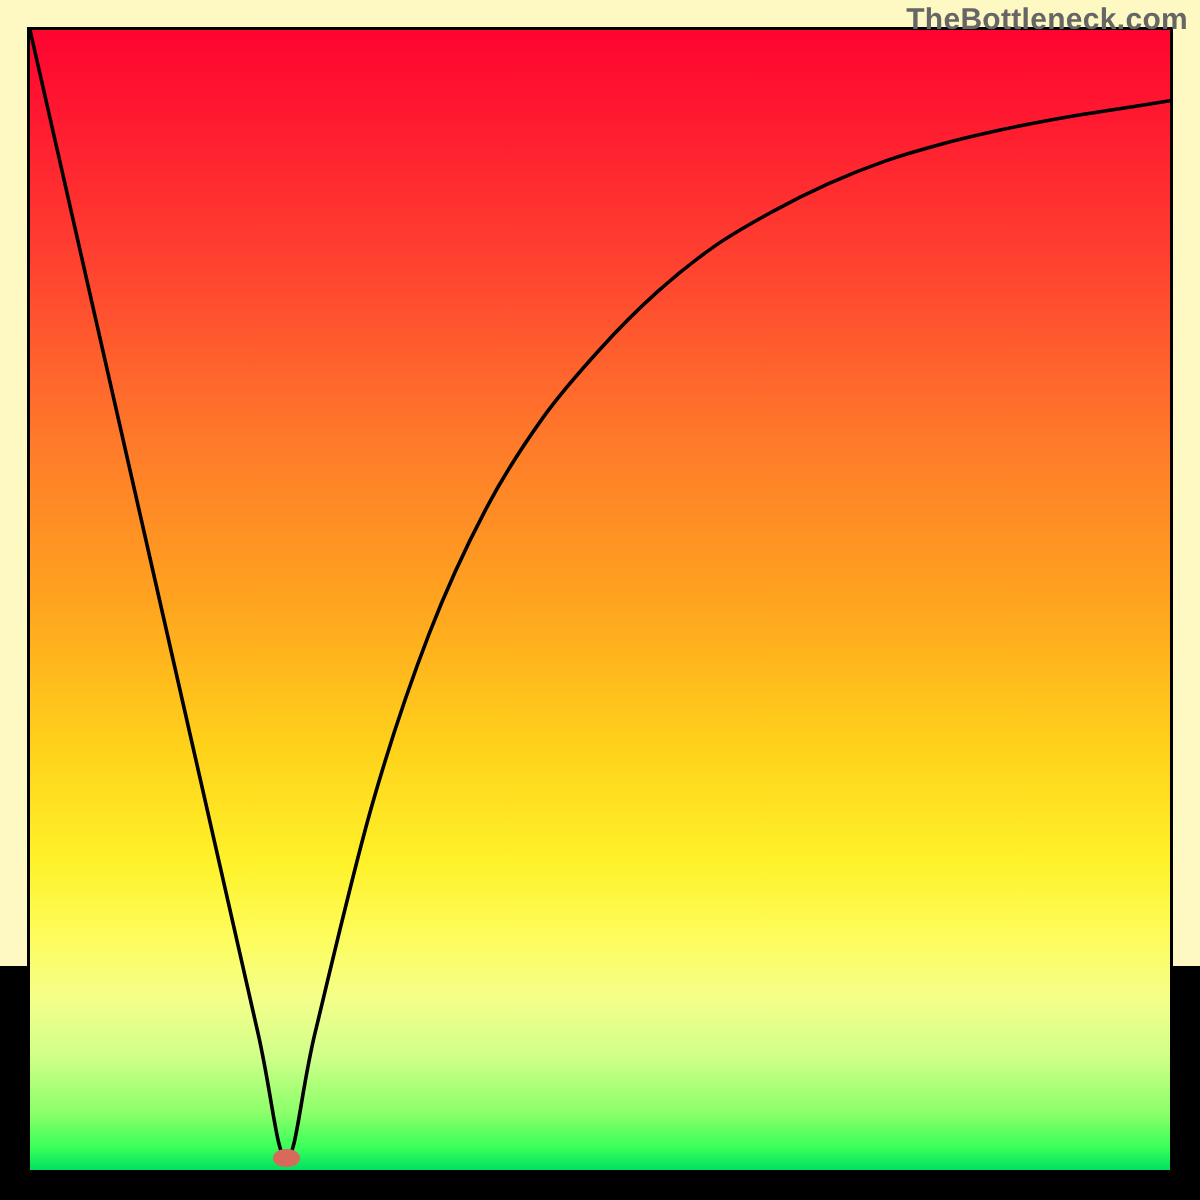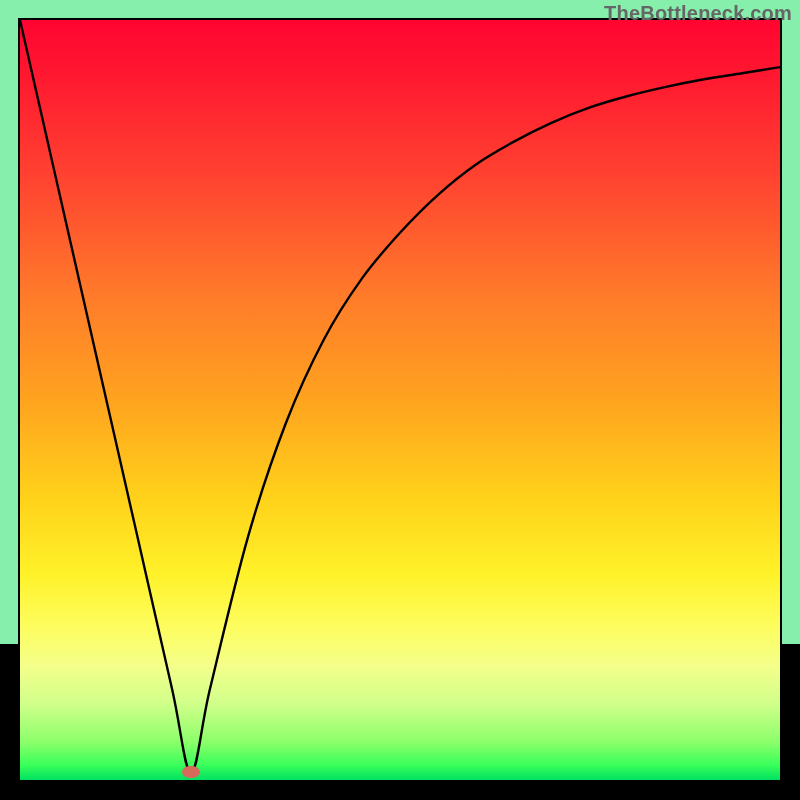--- a/index.html
+++ b/index.html
@@ -8,21 +8,21 @@
     width: 800px;
     height: 800px;
     background: #000;
     font-family: Arial, Helvetica, sans-serif;
     overflow: hidden;
   }
   .frame {
     position: relative;
     width: 800px;
     height: 644px;
-    background: #86efac;
+    background: #fef9c3;
   }
   .watermark {
     position: absolute;
     top: 2px;
     right: 8px;
     color: #666;
     font-size: 20px;
     font-weight: 600;
     letter-spacing: 0.2px;
     z-index: 20;

